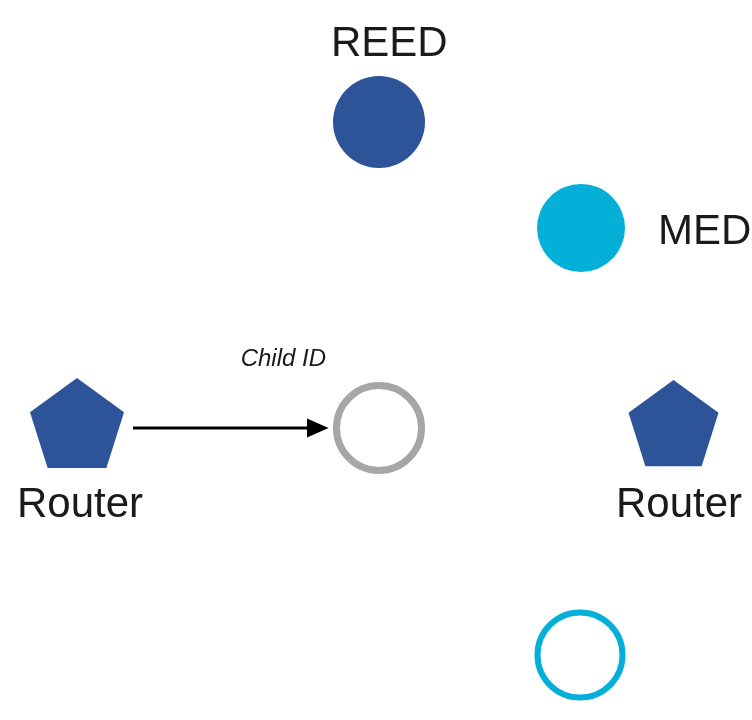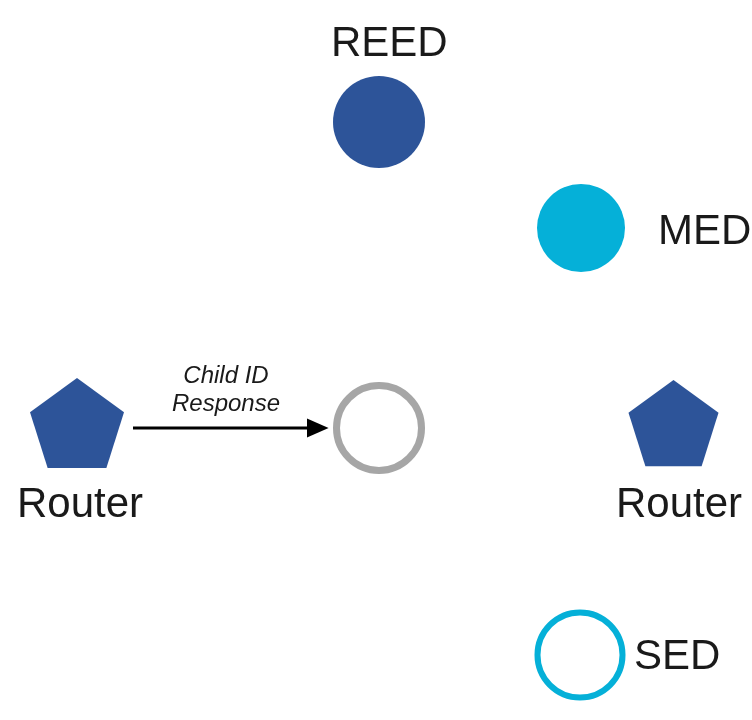--- a/index.html
+++ b/index.html
@@ -102,20 +102,18 @@
       <polygon points="50,2 98,37 80,94 20,94 2,37" fill="#2d5499"></polygon>
     </svg>
   </div>
   <div class="node-label" style="left:616px; top:482px;">Router</div>
 
   <div class="node" style="left:534px; top:609px;">
     <svg class="shape-svg" width="92" height="92" viewBox="0 0 92 92" xmlns="http://www.w3.org/2000/svg">
       <circle cx="46" cy="46" r="42.5" fill="#ffffff" stroke="#05b0d8" stroke-width="6"></circle>
     </svg>
   </div>
-  <div class="node-label" style="left:634px; top:634px;">SED</div>
 
-  <div class="edge-label" style="left:126px; top:361px; width:200px;">
+  <div class="edge-label" style="left:126px; top:344px; width:200px;text-align:right;">
     <div>Child ID</div>
-    <div>Response</div>
   </div>
 
 </div>
 
 </body></html>

